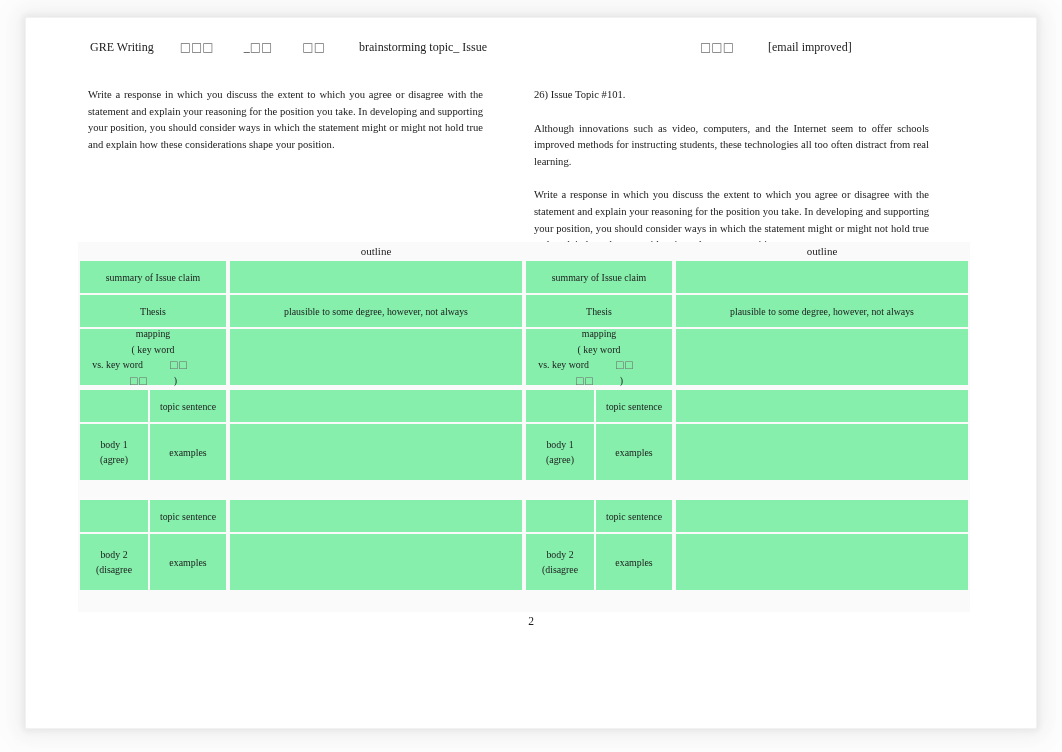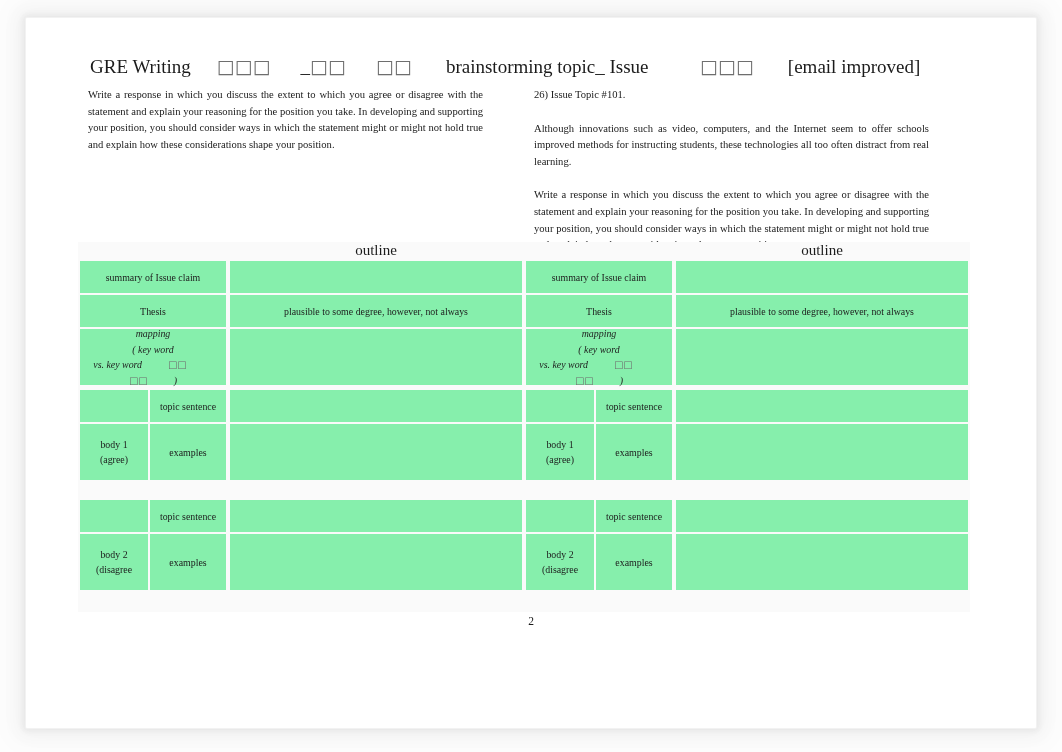--- a/index.html
+++ b/index.html
@@ -48,24 +48,24 @@
     width: 982px;
     height: 690px;
     background: #ffffff;
     box-sizing: border-box;
   }
 
   
   .doc-header {
     position: absolute;
     left: 50px;
-    top: 25px;
+    top: 10px;
     width: 890px;
     height: 22px;
-    font-size: 19px;
+    font-size: 12px;
     color: #1b1b1b;
     white-space: pre;
   }
   .doc-header .hdr-left {
     position: absolute;
     left: 0;
     top: 0;
   }
   .doc-header .hdr-right {
     position: absolute;
@@ -150,30 +150,29 @@
 
   .otitle {
     position: absolute;
     left: 152px;
     top: 0px;
     width: 292px;
     height: 17px;
     display: flex;
     align-items: center;
     justify-content: center;
-    font-size: 15px;
+    font-size: 11px;
     color: #1c1c1c;
     background: #fafafa;
   }
 
   .mapping-lines {
     display: block;
     text-align: center;
     line-height: 15.5px;
-    font-style: italic;
   }
   .mapping-lines .ml { display: block; }
 
   .stack2 { display: block; text-align: center; line-height: 15.5px; }
   .stack2 .sl { display: block; }
 
   
   .page-number {
     position: absolute;
     left: 0;

